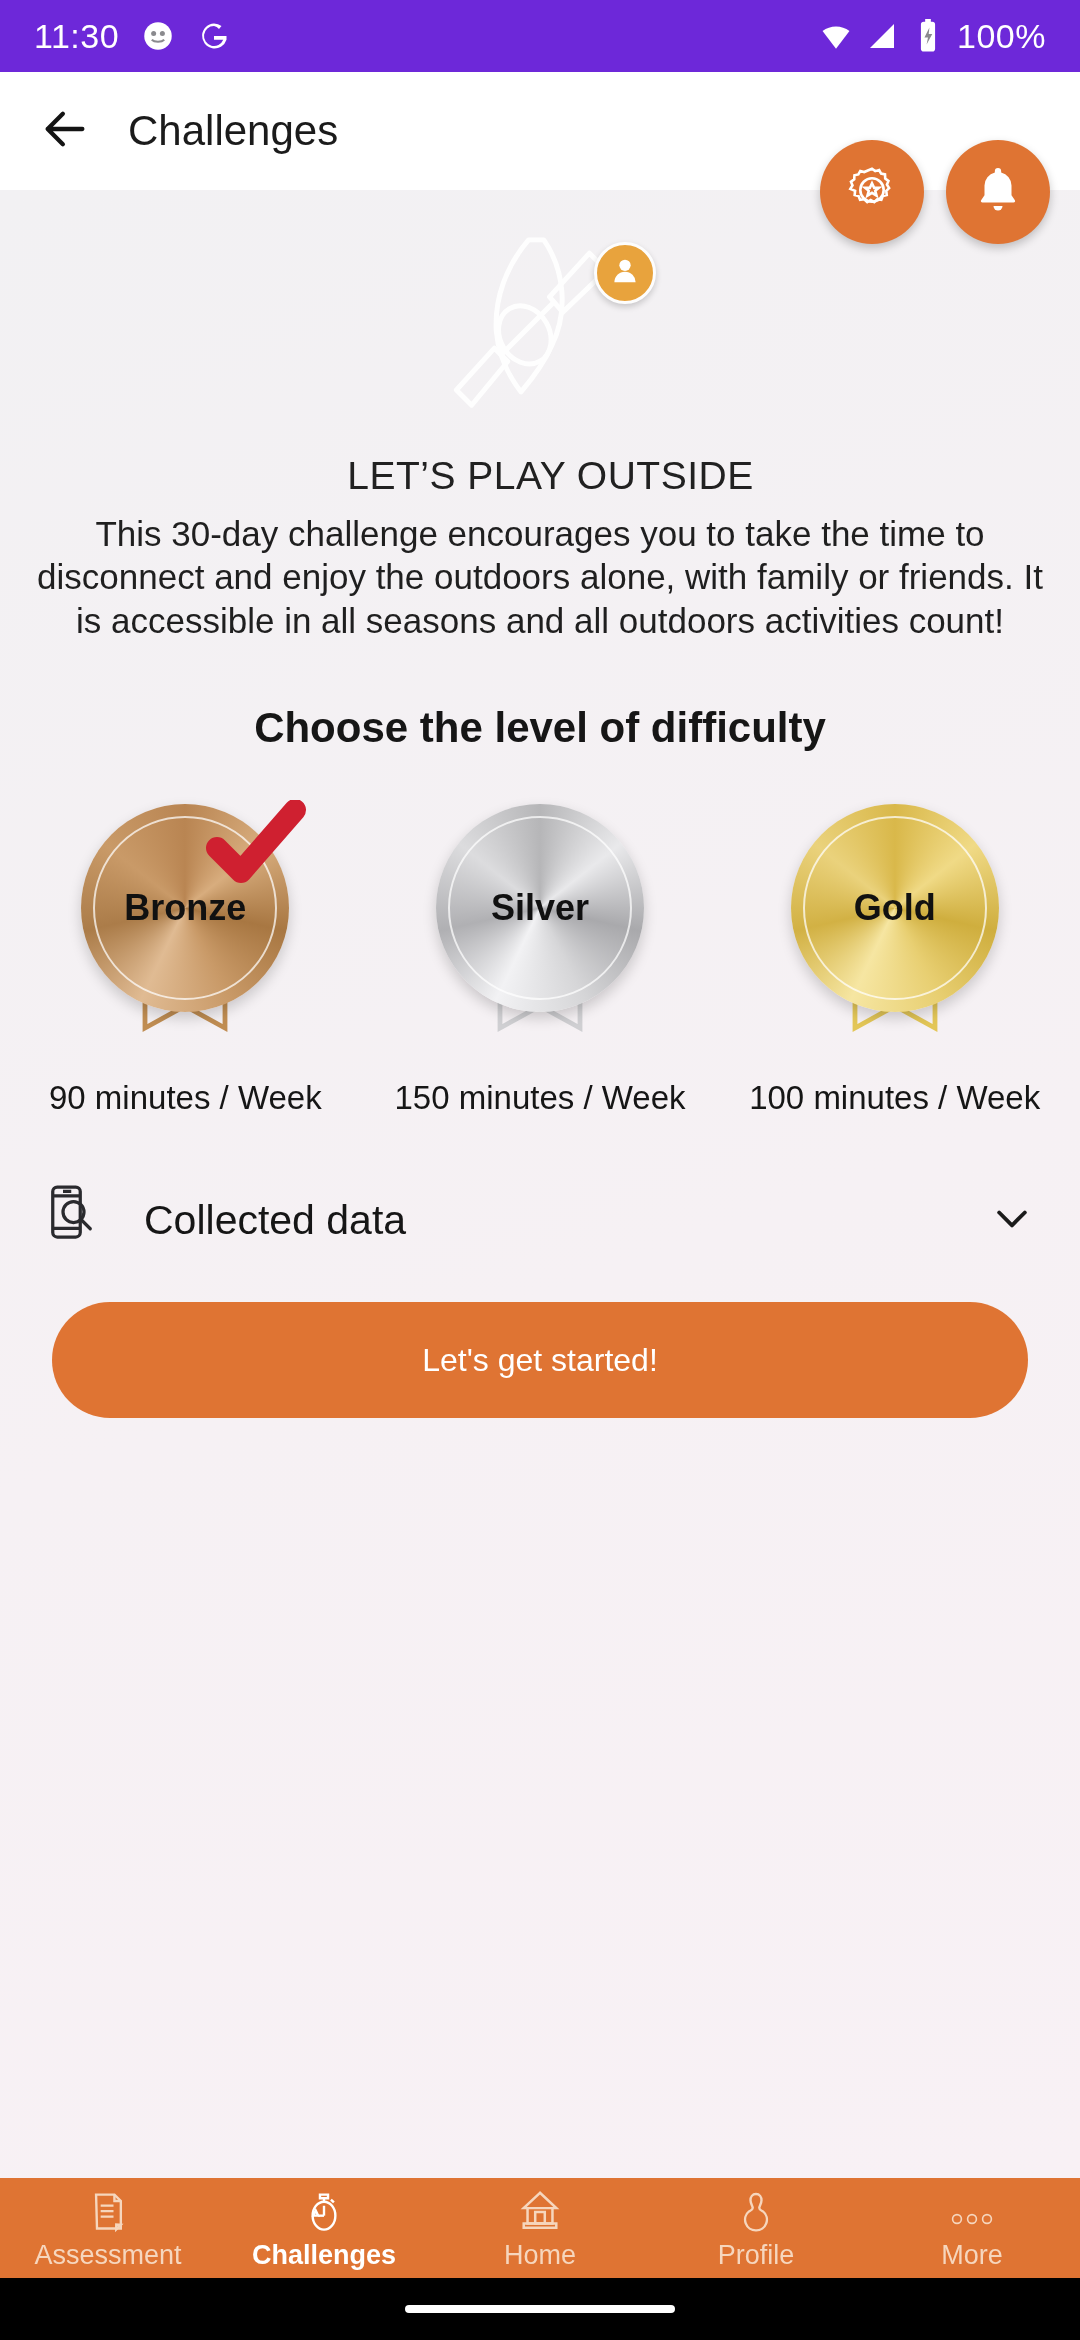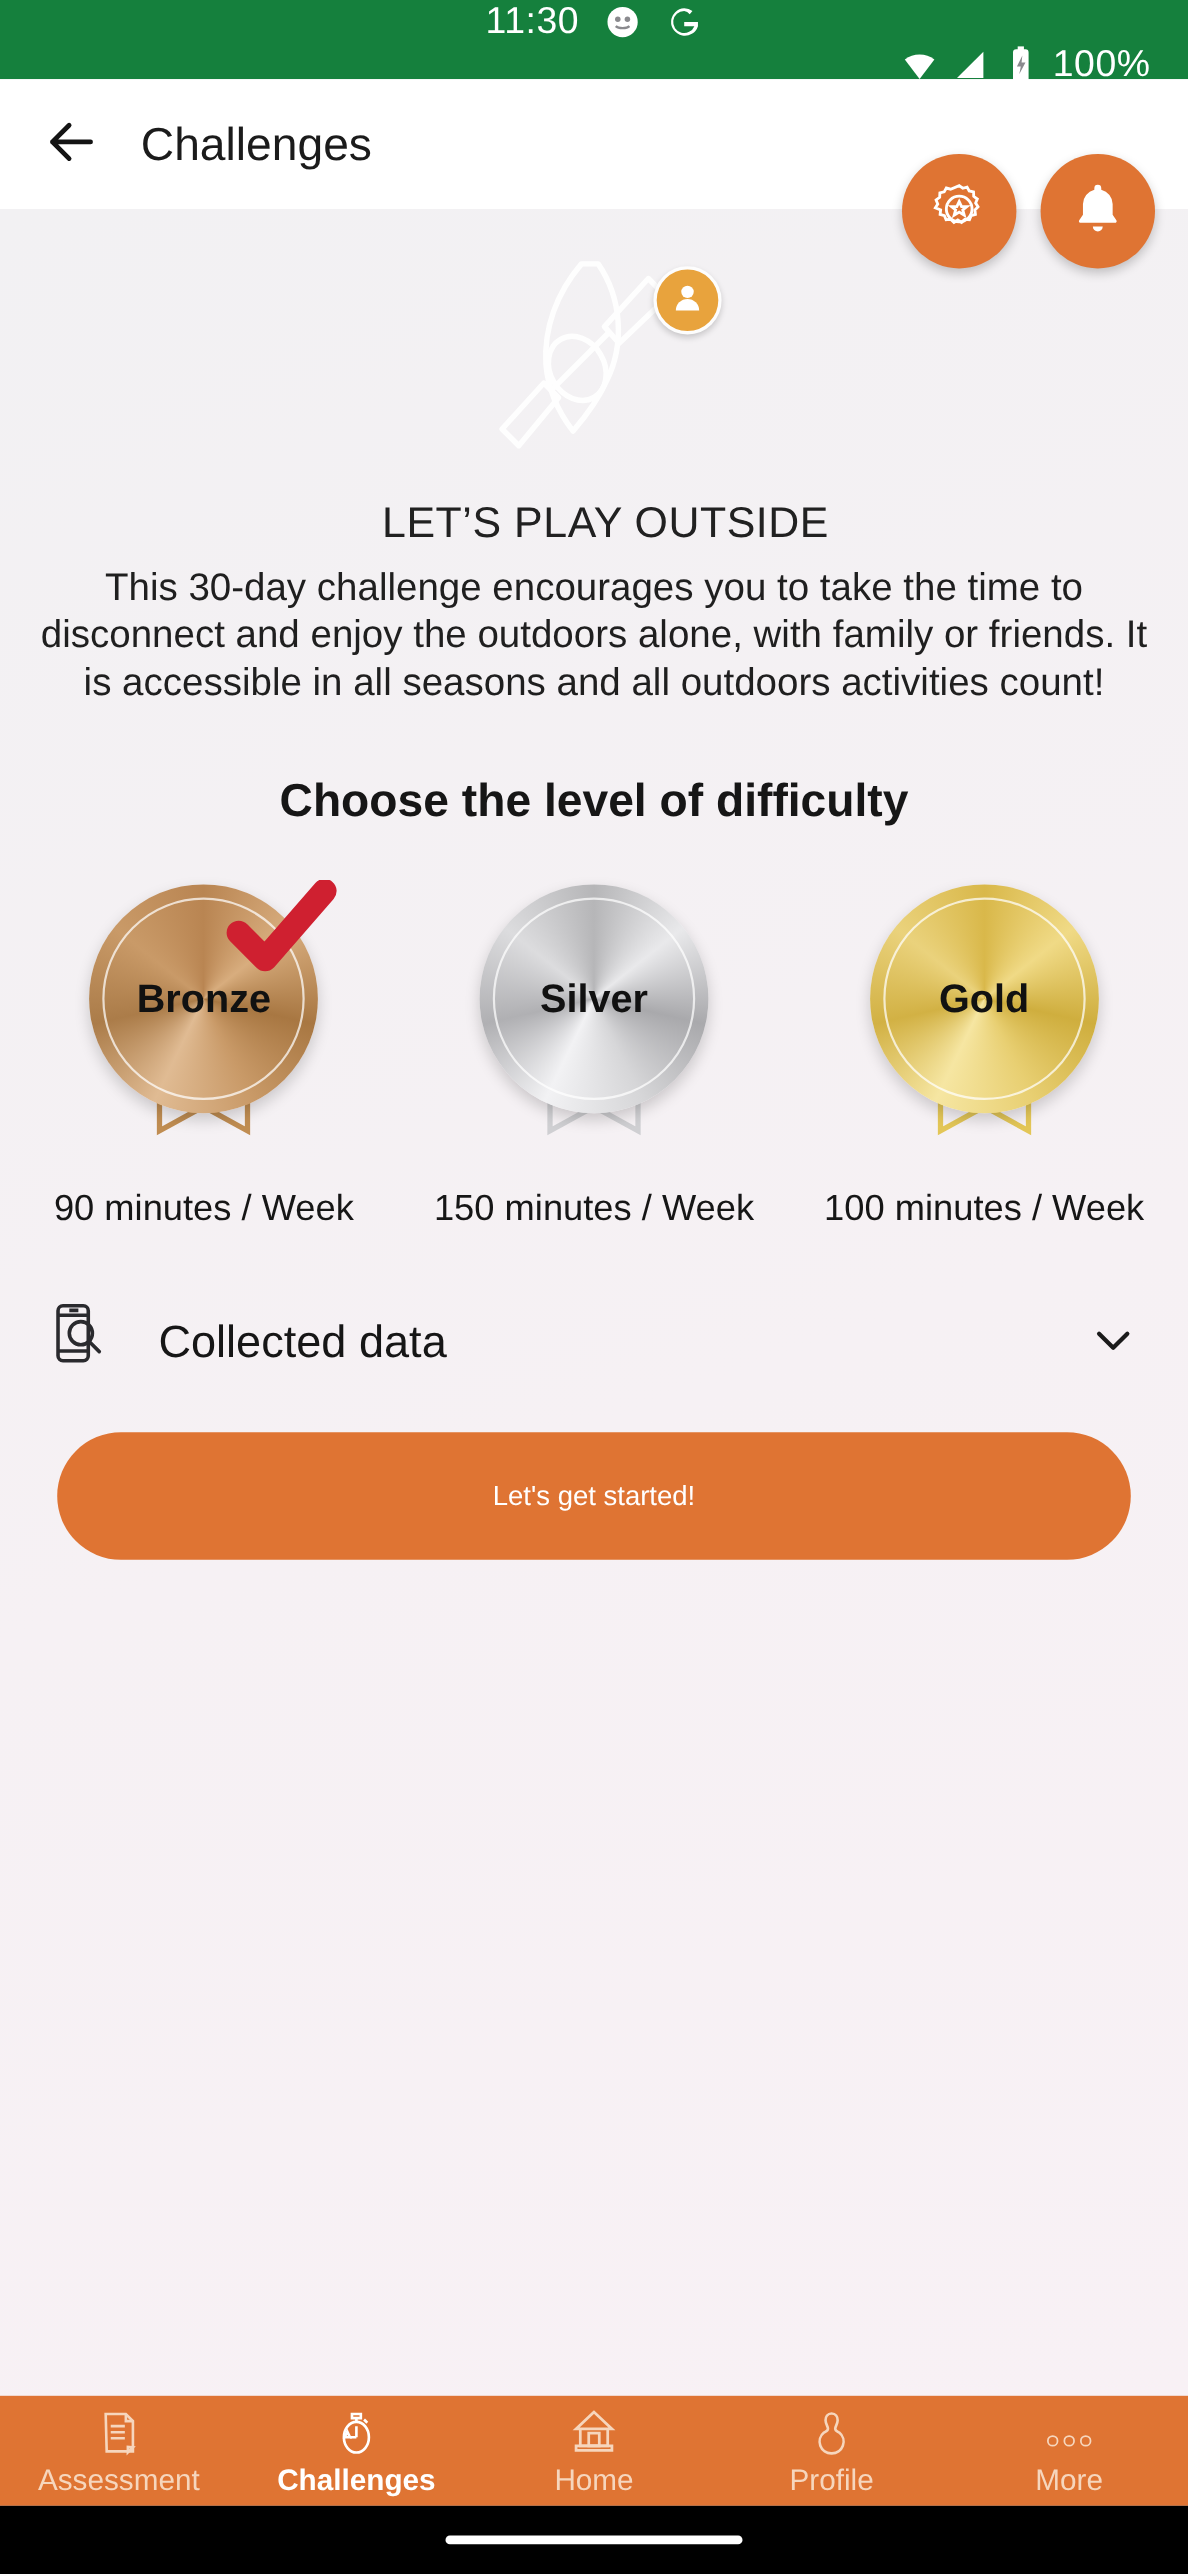--- a/index.html
+++ b/index.html
@@ -6,23 +6,23 @@
   html,body { width:1080px; height:2340px; }
   body {
     font-family:"Liberation Sans", sans-serif;
     background:#f4f1f4;
     overflow:hidden;
     position:relative;
   }
 
   
   .statusbar{
-    height:72px; background:#15803d; color:#fff;
+    height:72px; background:#6d28d9; color:#fff;
     display:flex; align-items:center; padding:0 34px;
-    font-size:33px; letter-spacing:.5px;flex-direction:column;
+    font-size:33px; letter-spacing:.5px;
   }
   .sb-left{ display:flex; align-items:center; gap:22px; }
   .sb-time{ font-weight:400; font-size:34px; }
   .sb-ic{ width:34px; height:34px; display:flex; align-items:center; justify-content:center; }
   .sb-right{ margin-left:auto; display:flex; align-items:center; gap:12px; }
   .sb-batt-text{ font-size:34px; }
 
   
   .appbar{
     height:118px; background:#fff; display:flex; align-items:center;
@@ -113,21 +113,21 @@
     display:flex; align-items:flex-end; margin:62px 34px 0; padding:0 8px;
   }
   .collected-icon{ width:64px; height:64px; display:flex; align-items:center; justify-content:center; }
   .collected-label{ margin-left:38px; font-size:41px; color:#161616; }
   .chevron{ margin-left:auto; width:52px; height:52px; display:flex; align-items:center; justify-content:center; }
 
   
   .cta{
     display:block; margin:58px 52px 0; height:116px; width:calc(100% - 104px);
     background:#df7433; border:none; border-radius:58px;
-    color:#fff; font-size:25px; font-family:"Liberation Sans", sans-serif;
+    color:#fff; font-size:32px; font-family:"Liberation Sans", sans-serif;
   }
 
   
   .bottomnav{
     position:absolute; left:0; right:0; bottom:62px; height:100px;
     background:#df7433; display:flex; align-items:center;
   }
   .nav-item{ flex:1; display:flex; flex-direction:column; align-items:center; gap:6px; }
   .nav-icon{ height:48px; display:flex; align-items:flex-end; justify-content:center; }
   .nav-label{ font-size:27px; color:#f6d6bd; }

